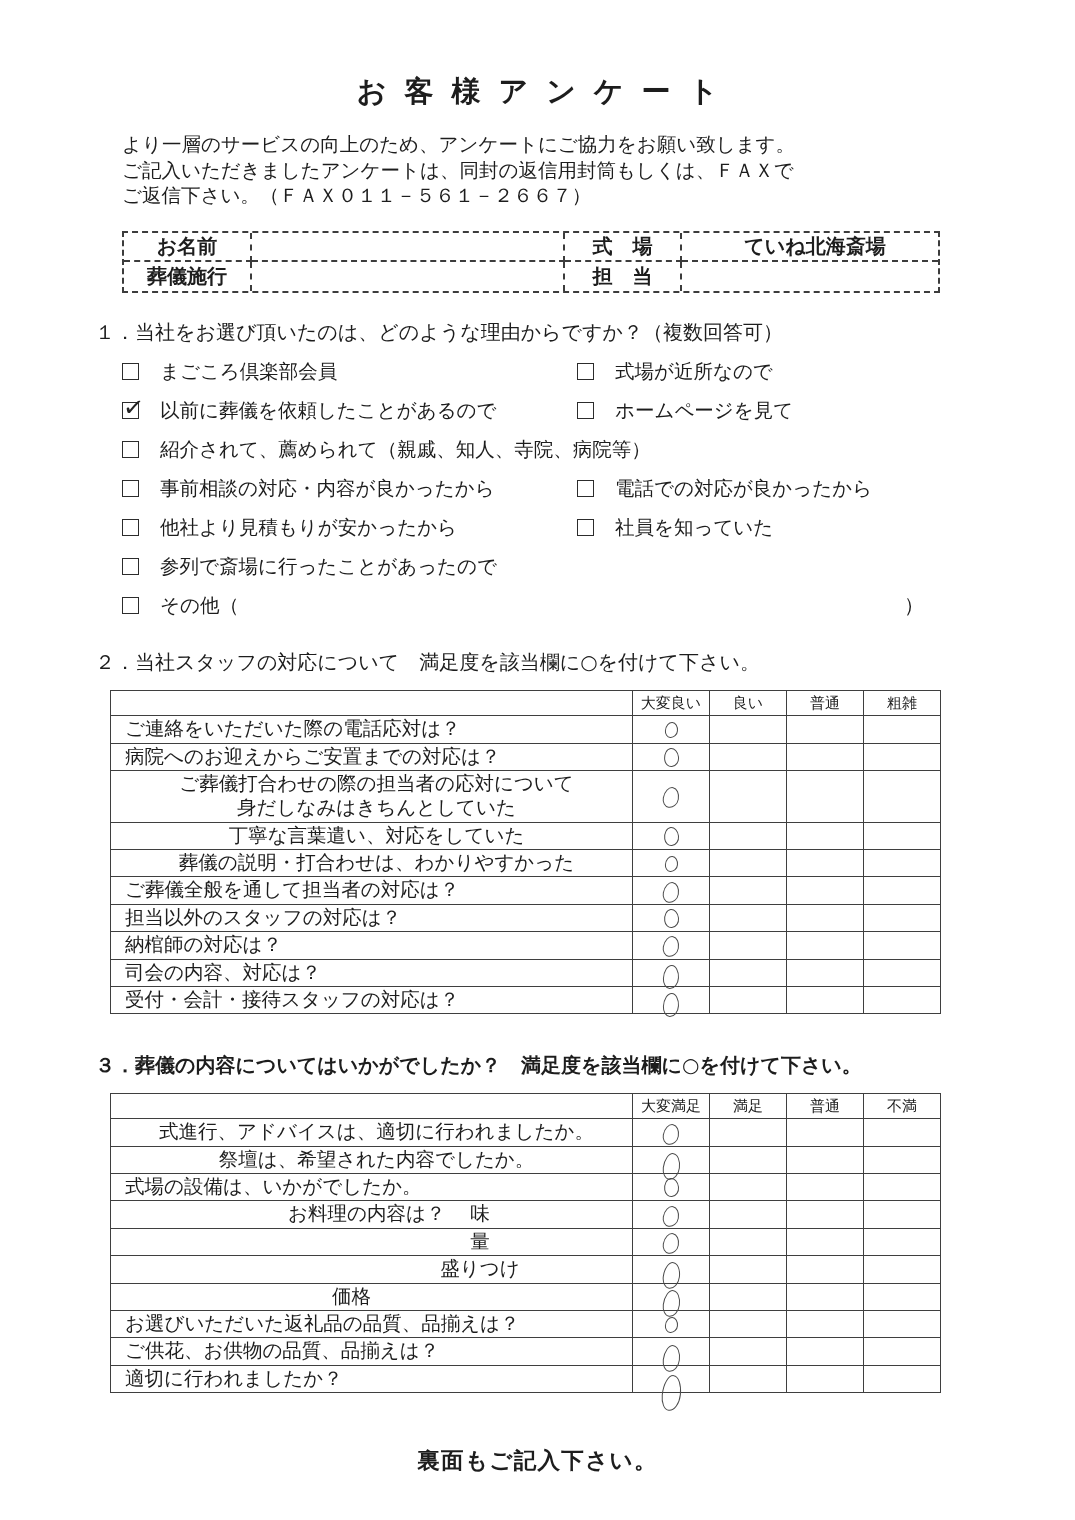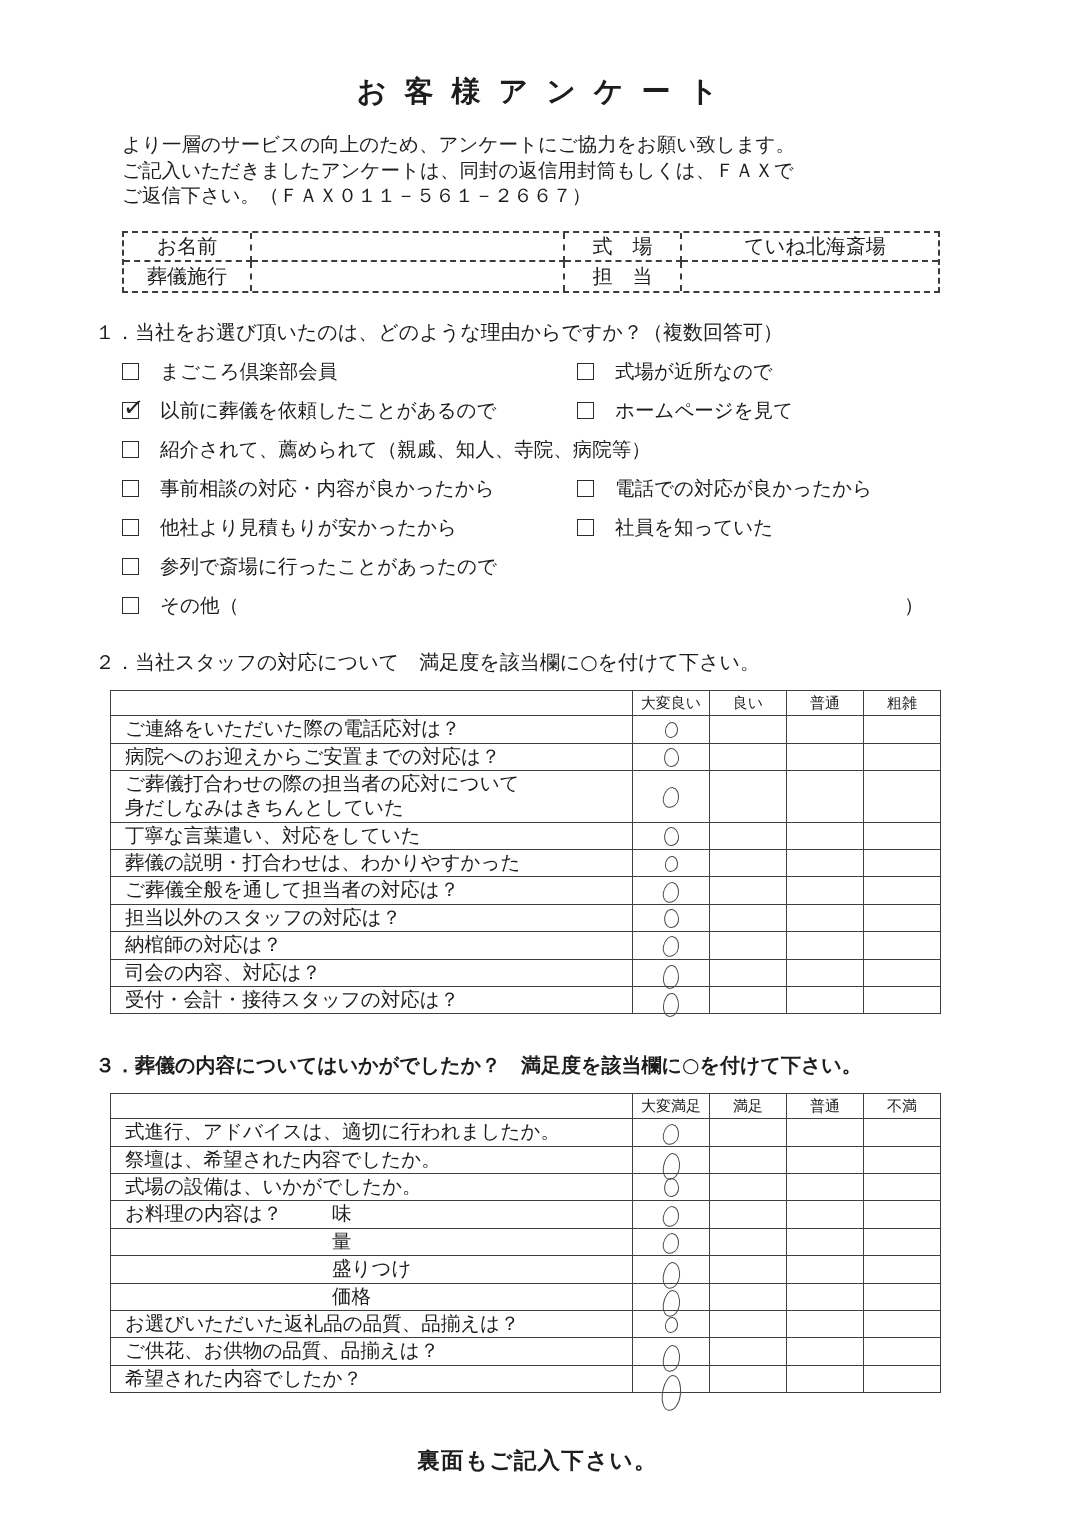--- a/index.html
+++ b/index.html
@@ -20,21 +20,21 @@
     font-size:19.5px; line-height:1.32; font-weight:500;
   }
   
   .info-box {
     margin:22px 0 0 122px; width:818px;
     border:2.5px dashed #3c3c3c;
     display:grid; grid-template-columns:128px 313px 117px 1fr;
   }
   .ib-cell {
     height:29px; display:flex; align-items:center;
-    font-size:20px; font-weight:400;
+    font-size:20px; font-weight:700;
   }
   .ib-label { justify-content:center; border-right:2px dashed #3c3c3c; }
   .ib-value { padding-left:10px; }
   .ib-value.mid { border-right:2px dashed #3c3c3c; }
   .ib-row1 { border-bottom:2px dashed #3c3c3c; }
   
   .q-heading { margin:26px 0 0 95px; font-size:20px; font-weight:500; }
   .q1-opts { margin:9px 0 0 122px; width:818px; }
   .opt-row { display:flex; align-items:center; height:27px;margin-top:12px; }
   .opt { display:flex; align-items:center; }
@@ -57,21 +57,21 @@
   .survey th, .survey td { border:1.6px solid #3f3f3f; }
   .survey thead th {
     height:25px; font-size:15px; font-weight:500; text-align:center; padding:0;
   }
   .survey td.lbl {
     font-size:19.5px; font-weight:500; padding:1px 4px 1px 14px;
     height:26px; line-height:1.25; white-space:nowrap; overflow:hidden;
   }
   .survey td.lbl.two { height:50px; }
   .survey td.rate { text-align:center; vertical-align:middle; overflow:visible; padding:0; }
-  .survey tr.dash td { border-bottom:1.8px dashed #5a5a5a; }
+  .survey tr.dash td { border-bottom:1.8px dashed #5a5a5a;text-align:center; }
   .pfx { display:inline-block; min-width:207px; }
   
   .mark { display:none; }
   .mark[data-col="0"] {
     display:inline-block; vertical-align:middle;
     border:1.7px solid #4b4b4b;
     border-radius:52% 48% 55% 45% / 58% 52% 48% 42%;
     background:transparent;
   }
   .m-a[data-col="0"]{ width:13px; height:16px; transform:rotate(5deg); }
@@ -346,21 +346,21 @@
         <td class="rate"></td>
       </tr>
       <tr>
         <td class="lbl">ご供花、お供物の品質、品揃えは？</td>
         <td class="rate"><span class="mark m-e" data-col="0"></span></td>
         <td class="rate"></td>
         <td class="rate"></td>
         <td class="rate"></td>
       </tr>
       <tr>
-        <td class="lbl">希望された内容でしたか？</td>
+        <td class="lbl">適切に行われましたか？</td>
         <td class="rate"><span class="mark m-f" data-col="0"></span></td>
         <td class="rate"></td>
         <td class="rate"></td>
         <td class="rate"></td>
       </tr>
     </tbody>
   </table>
 
   <div class="footer-note">裏面もご記入下さい。</div>
 

